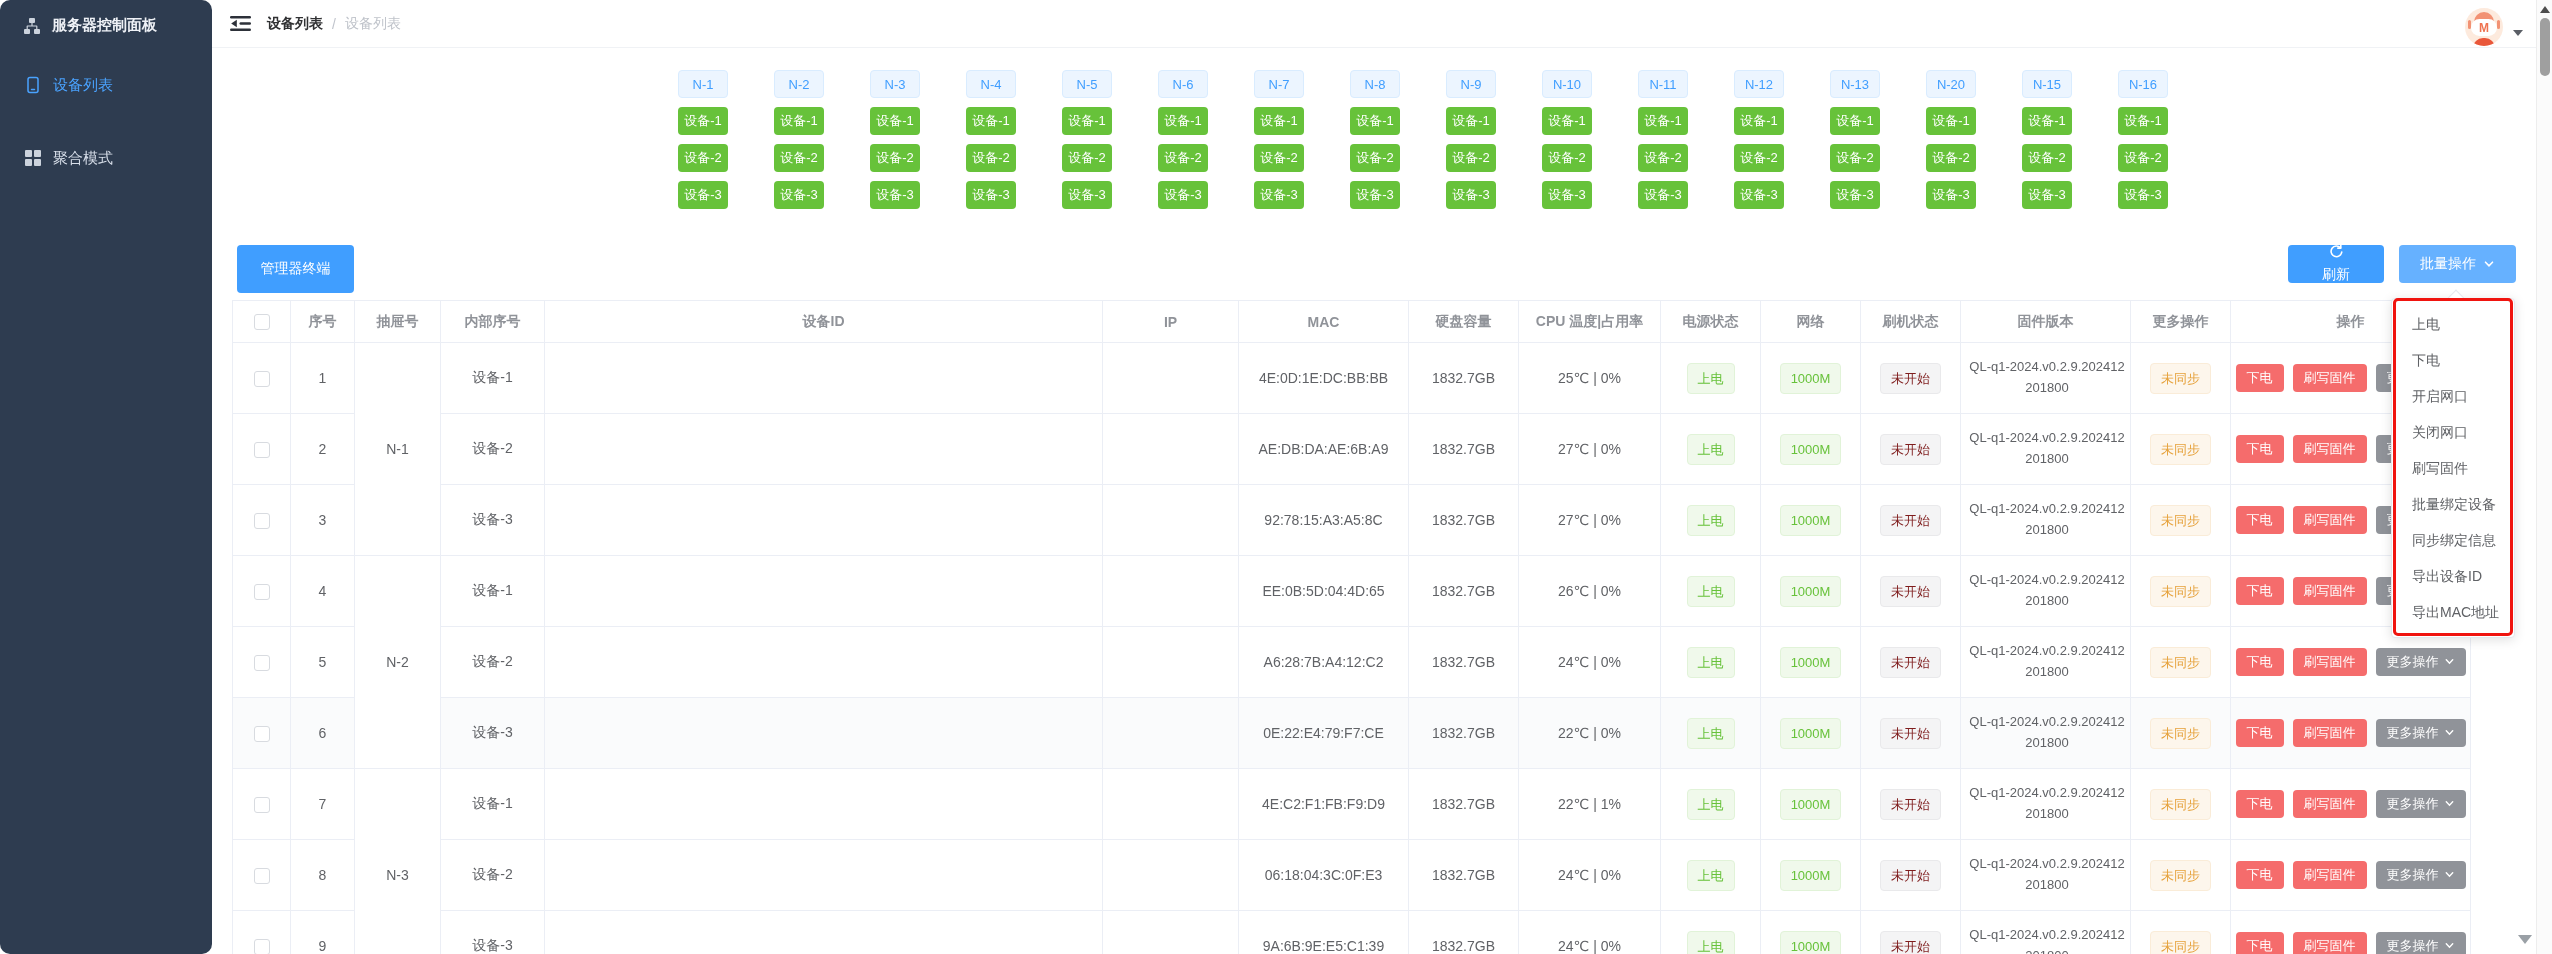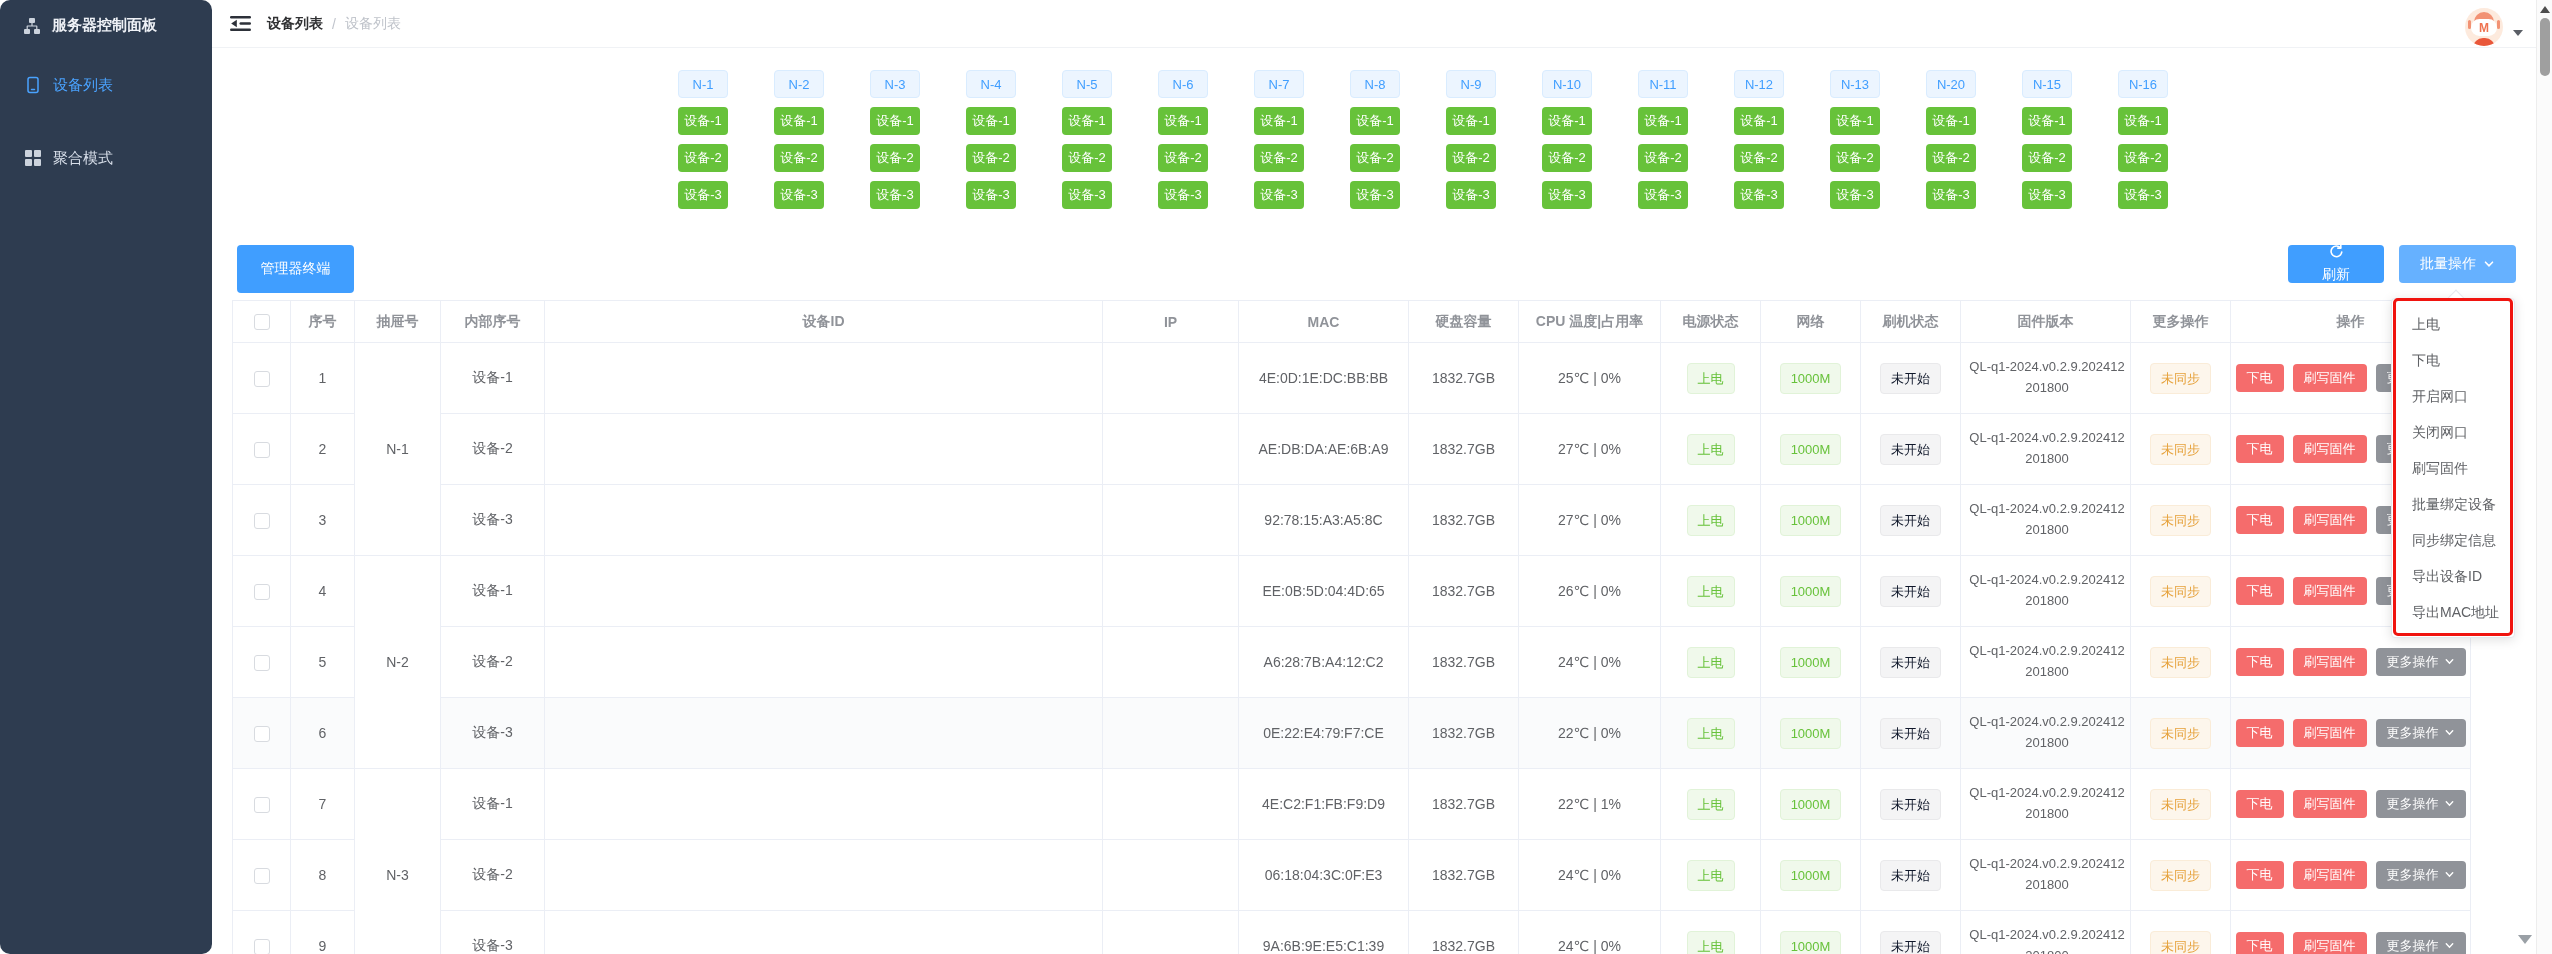--- a/index.html
+++ b/index.html
@@ -73,21 +73,21 @@
     padding:0 6px; overflow:hidden; }
   th { height:42px; color:#909399; font-weight:700; background:#fff; }
   td { height:71px; }
   tr.hov td { background:#fafbfc; }
   td.rowspan-cell { background:#fff; }
   .checkbox { display:inline-block; width:16px; height:16px; border:1px solid #d8dbe0;
     border-radius:3px; background:#fff; cursor:pointer; vertical-align:middle; }
   .badge { display:inline-block; padding:8px 10px; font-size:13px; line-height:1;
     border-radius:4px; border:1px solid transparent; white-space:nowrap; }
   .badge.green { color:#67c23a; background:#f0f9eb; border-color:#e1f3d8; }
-  .badge.gray { color:#0f172a; background:#f4f4f5; border-color:#e9e9eb; }
+  .badge.gray { color:#7f1d1d; background:#f4f4f5; border-color:#e9e9eb; }
   .badge.orange { color:#e6a23c; background:#fdf6ec; border-color:#faecd8; }
   .fw-text { width:160px; margin:0 auto; font-size:13px; line-height:1.6; word-break:break-all; }
   .op-cell-inner { display:flex; align-items:center; justify-content:center; gap:9px; }
   .btn-sm { border:none; border-radius:4px; color:#fff; font-size:13px; height:28px;
     padding:0 11px; display:inline-flex; align-items:center; gap:5px; cursor:pointer;
     white-space:nowrap; font-family:inherit; }
   .btn-red { background:#f56c6c; }
   .btn-gray { background:#909399; }
 
   

